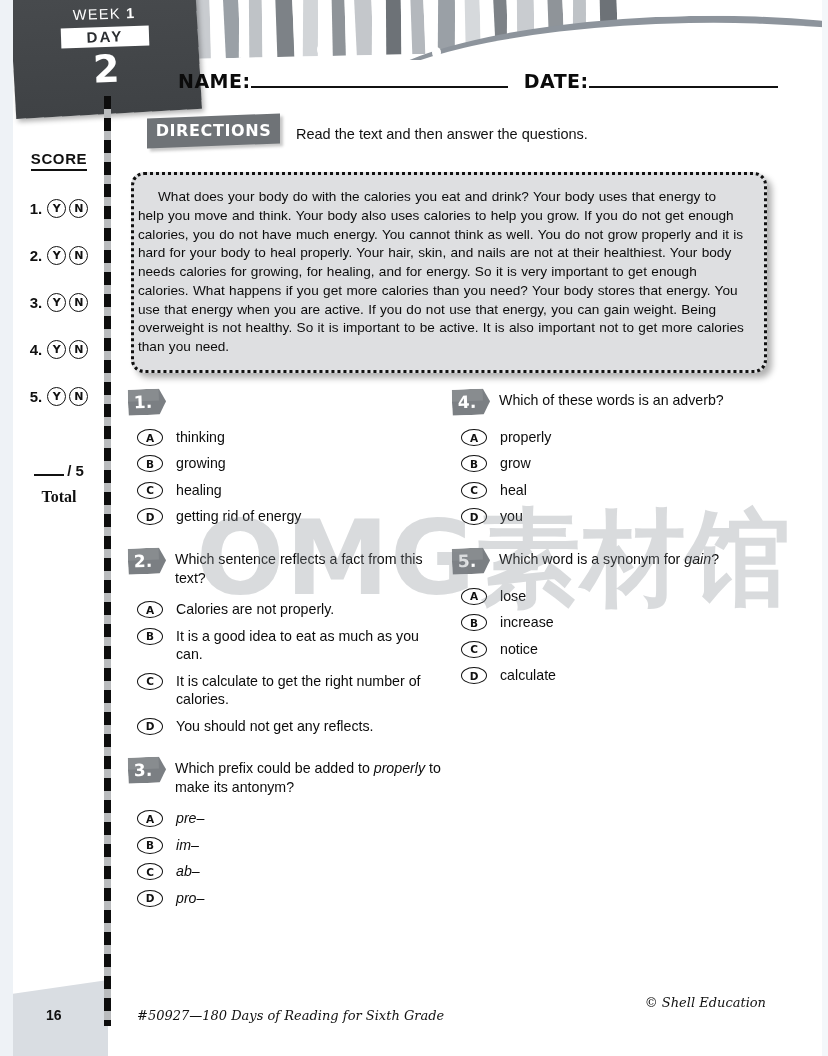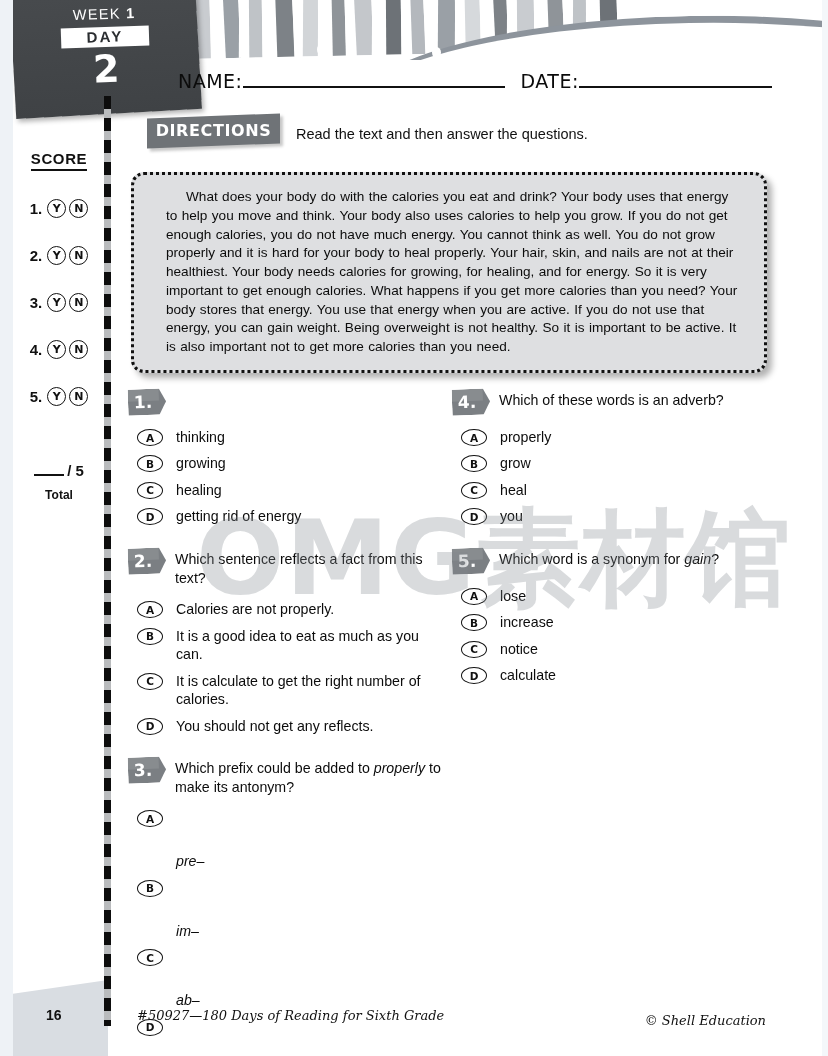--- a/index.html
+++ b/index.html
@@ -157,32 +157,32 @@
     font-size: 15px; font-weight: 700; color: #111;
   }
   .total-line {
     display: inline-block;
     border-bottom: 2px solid #111;
     width: 30px; height: 12px;
     margin-right: 3px;
   }
   .score-total-label {
     margin-top: 9px;
-    font-size: 12px; font-weight: 700; color: #111;
+    font-size: 16px; font-weight: 700; color: #111; font-family: Liberation Serif, serif;
   }
 
   
   .namedate {
     position: absolute; left: 178px; top: 70px;
     width: 600px;
     display: flex; align-items: baseline;
     z-index: 14;
   }
   .nd-label {
-    font-size: 19px; font-weight: 400;
+    font-size: 19px; font-weight: 700;
     letter-spacing: 0.5px;
     color: #0b0b0b;
     font-family: "DejaVu Sans", sans-serif;
     white-space: nowrap;
   }
   .nd-line { border-bottom: 2px solid #111; height: 17px; }
   .nd-name-line { width: 262px; margin-right: 16px; }
   .nd-date-line { width: 193px; }
 
   
@@ -209,21 +209,21 @@
     position: absolute; left: 296px; top: 126px;
     font-size: 14.5px; color: #111;
     z-index: 14;
     text-align: center;
   }
 
   
   .passage {
     position: absolute; left: 131px; top: 172px;
     width: 636px;
-    padding: 13px 20px 13px 32px;
+    padding: 13px 20px 13px 4px;
     background: #dedfe1;
     border: 3px dotted #111;
     border-radius: 13px;
     box-shadow: 5px 5px 6px rgba(0,0,0,0.30);
     z-index: 14;
   }
   .passage p {
     font-size: 13.6px;
     line-height: 1.38;
     color: #0c0c0c;
@@ -305,21 +305,21 @@
     color: #111;
     margin-right: 13px;
     margin-top: 1px;
     font-family: "DejaVu Sans", sans-serif;
   }
   .opt-text {
     font-size: 14.2px;
     line-height: 1.3;
     color: #0c0c0c;
   }
-  .opt-text.ital { font-style: italic; margin-top: 43px; }
+  .opt-text.ital { font-style: italic; }
 
   
   .footer-shape {
     position: absolute; left: 13px; bottom: 0;
     width: 95px; height: 76px;
     background: #d9dde2;
     clip-path: polygon(0 18%, 100% 0, 100% 100%, 0 100%);
     z-index: 11;
   }
   .footer-pageno {
@@ -328,21 +328,21 @@
     z-index: 13;
     text-align: right;
   }
   .footer-center {
     position: absolute; left: 137px; bottom: 33px;
     font-size: 13px; font-style: italic; color: #111;
     font-family: "DejaVu Serif", serif;
     z-index: 13;
   }
   .footer-right {
-    position: absolute; right: 62px; bottom: 28px;
+    position: absolute; right: 62px; bottom: 46px;
     font-size: 13px; font-style: italic; color: #111;
     font-family: "DejaVu Serif", serif;
     z-index: 13;
   }
 </style>
 </head>
 <body>
 
 <div id="page">
 

